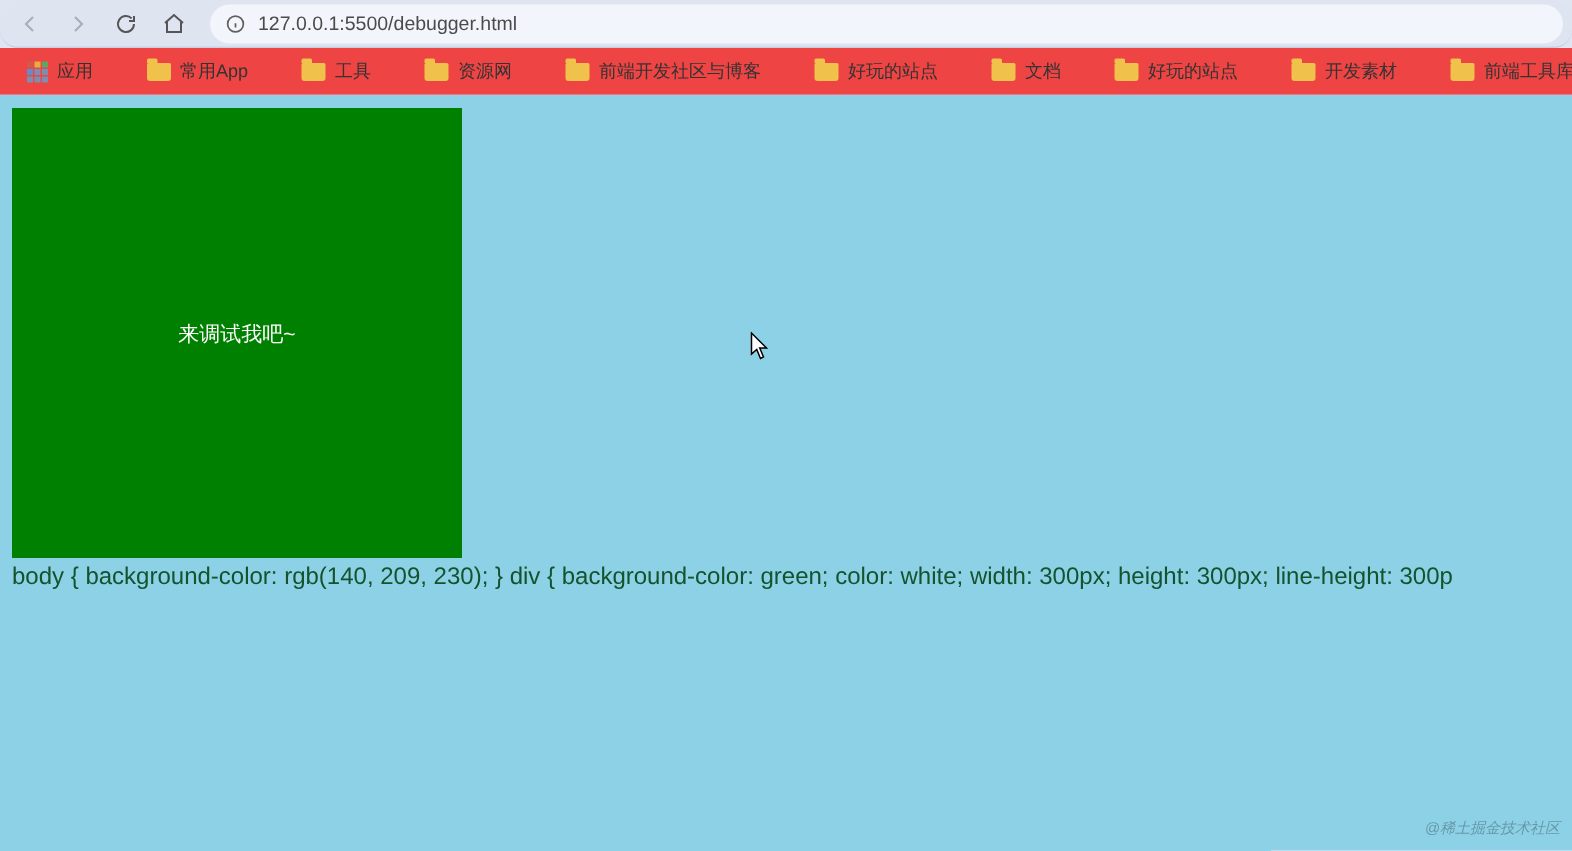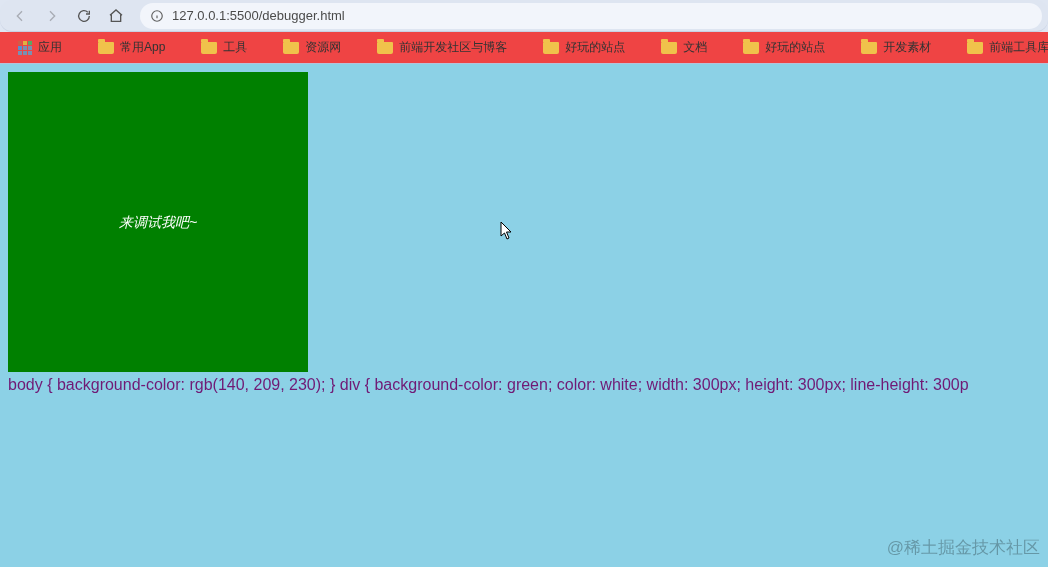--- a/index.html
+++ b/index.html
@@ -108,34 +108,34 @@
     }
     .green-box {
       width: 300px;
       height: 300px;
       background: green;
       color: white;
       line-height: 300px;
       text-align: center;
       margin: 8px 0 0 8px;
       font-size: 14px;
-      font-style: italic;
     }
     .css-dump {
       margin: 4px 0 0 8px;
       font-size: 16px;
-      color: #701a75;
+      color: #14532d;
       white-space: nowrap;
     }
     .watermark {
       position: absolute;
       right: 8px;
       bottom: 8px;
-      font-size: 17px;
+      font-size: 10px;
       color: rgba(0,0,0,0.28);
+      font-style: italic;
     }
     .cursor {
       position: absolute;
       left: 500px;
       top: 157px;
       pointer-events: none;
     }
     .cursor svg { width: 14px; height: 20px; }
   </style>
 </head>

